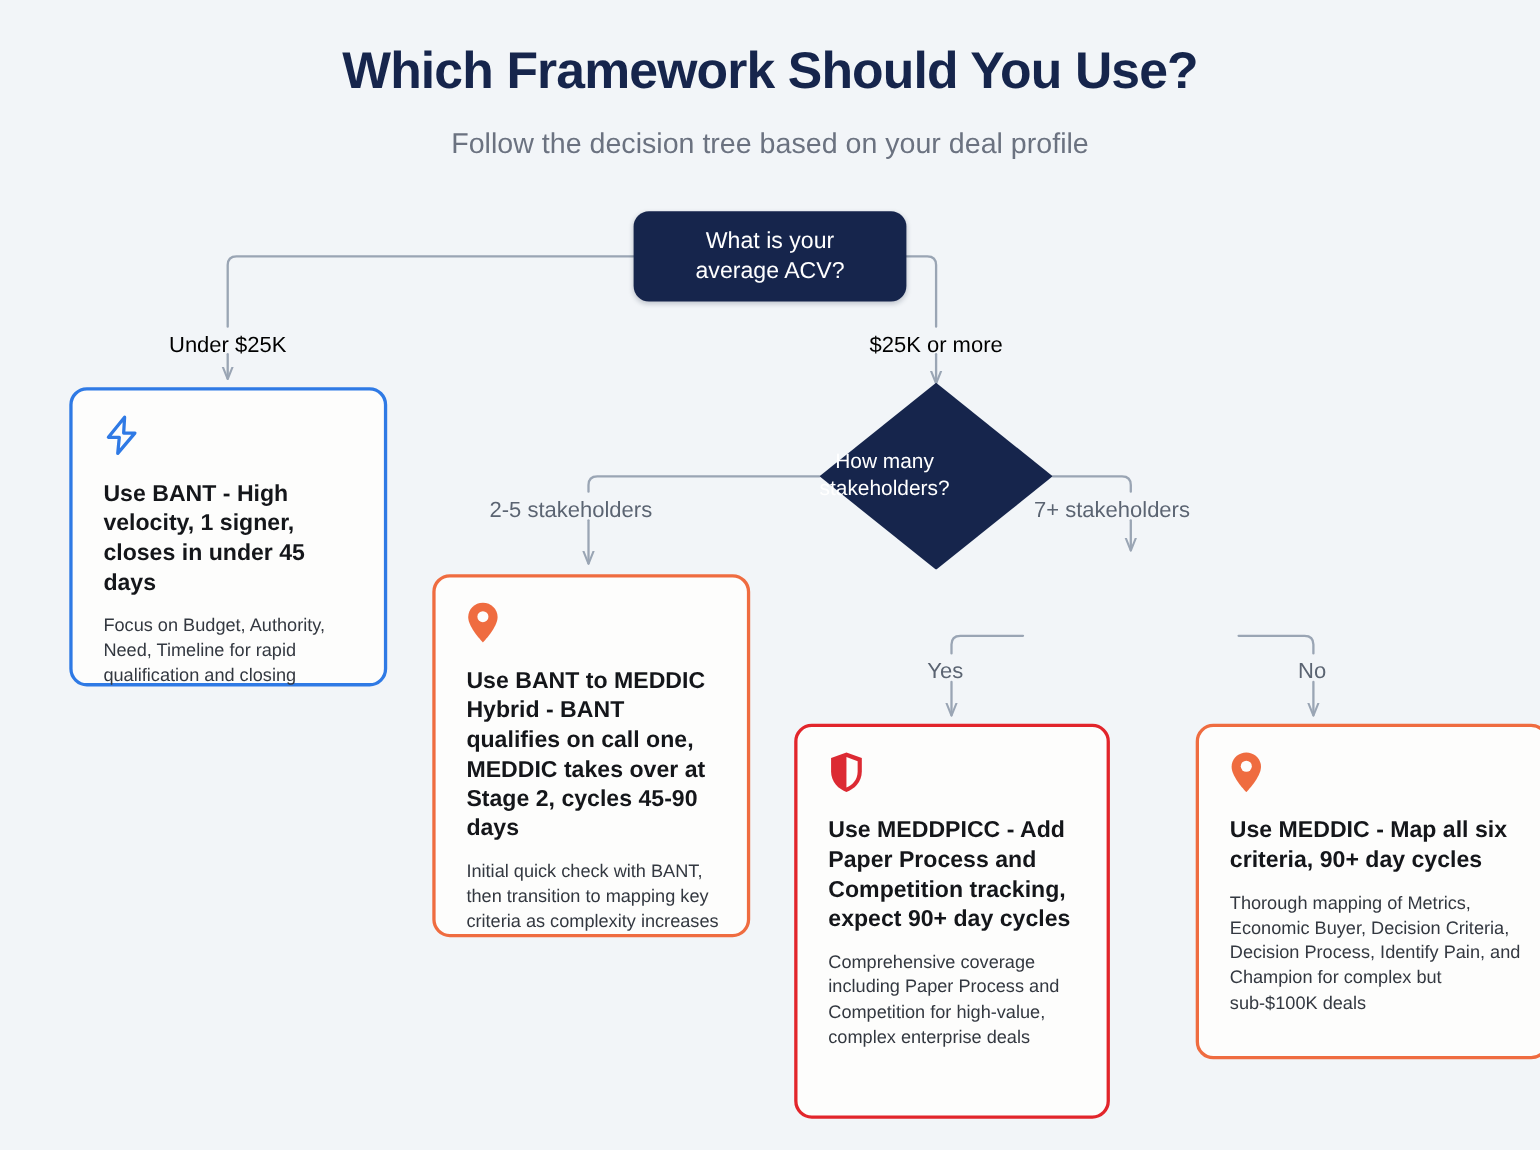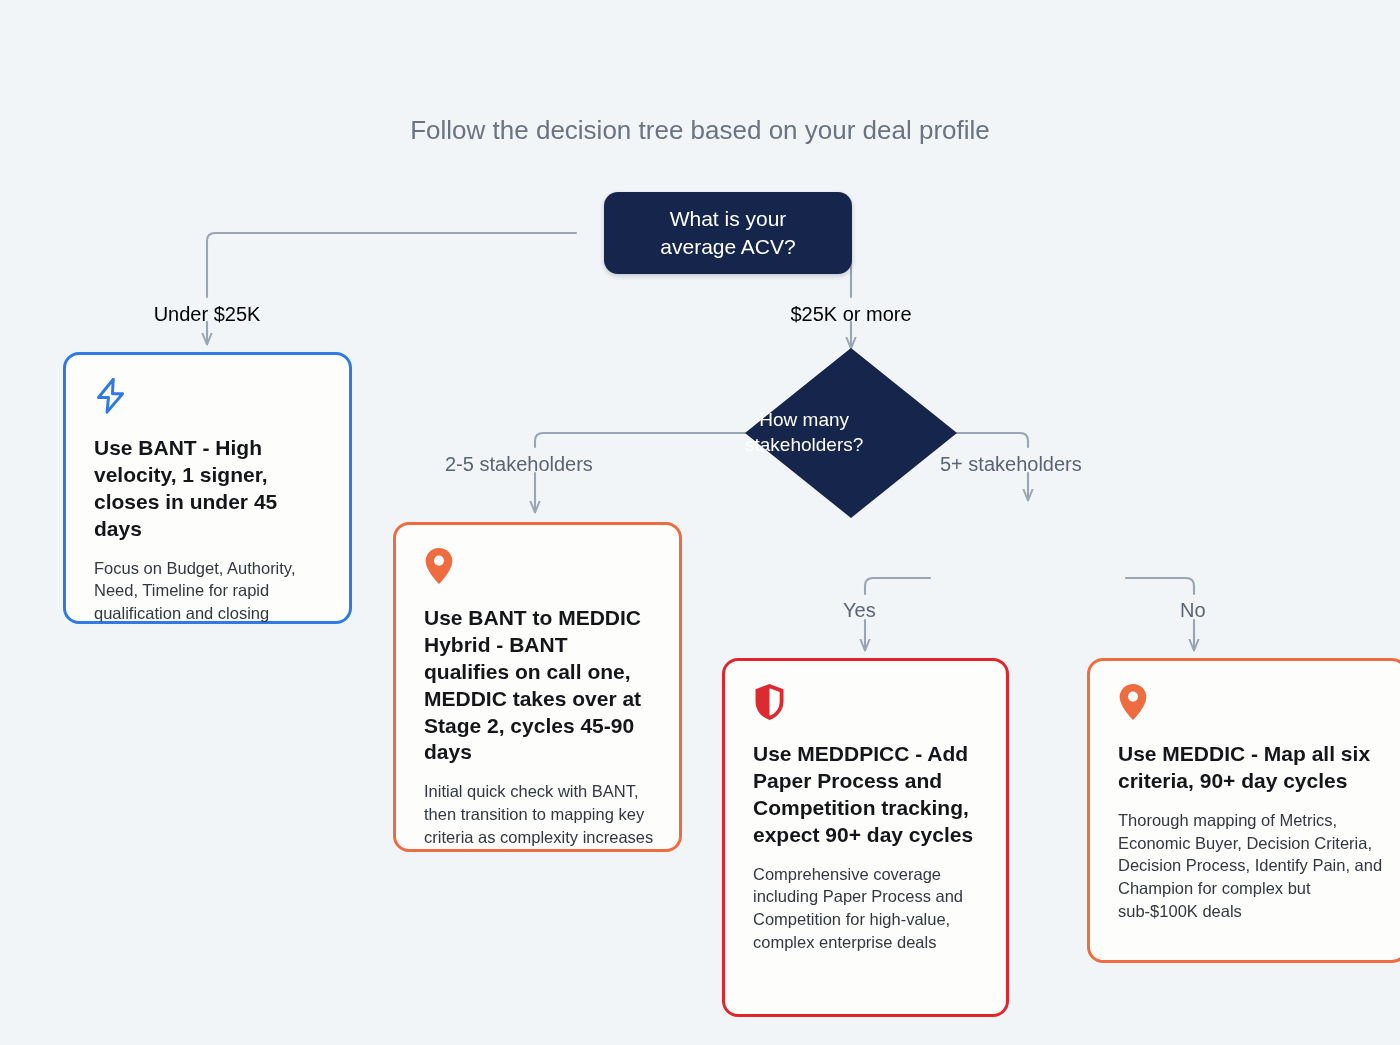--- a/index.html
+++ b/index.html
@@ -149,20 +149,21 @@
     color: #1d2430;
     line-height: 1.3;
   }
   .pro-tip b { font-weight: bold; }
 </style>
 </head>
 <body>
 
 <div id="canvas">
 
+  <div class="page-title">Which Framework Should You Use?</div>
   <div class="page-subtitle">Follow the decision tree based on your deal profile</div>
 
   <svg id="wires" viewBox="0 0 1400 1045" xmlns="http://www.w3.org/2000/svg">
     <defs>
       <marker id="arrow" viewBox="0 0 10 10" refX="8.5" refY="5" markerWidth="6" markerHeight="6" orient="auto-start-reverse">
         <path d="M 0 1.4 L 9 5 L 0 8.6" fill="none" stroke="#9aa5b4" stroke-width="1.5" stroke-linecap="round" stroke-linejoin="round"></path>
       </marker>
     </defs>
     <g fill="none" stroke="#9aa5b4" stroke-width="2.1" stroke-linecap="round" stroke-linejoin="round">
 
@@ -182,25 +183,25 @@
       <path d="M 865 620 L 865 650" marker-end="url(#arrow)"></path>
 
       <path d="M 1126 578 L 1186 578 Q 1194 578 1194 586 L 1194 594"></path>
       <path d="M 1194 620 L 1194 650" marker-end="url(#arrow)"></path>
     </g>
   </svg>
 
   <div class="edge-label blue center" style="left:207px; top:304px;">Under $25K</div>
   <div class="edge-label blue center" style="left:851px; top:304px;">$25K or more</div>
   <div class="edge-label" style="left:445px; top:454px;">2-5 stakeholders</div>
-  <div class="edge-label" style="left:940px; top:454px;">5+ stakeholders</div>
+  <div class="edge-label" style="left:940px; top:454px;">7+ stakeholders</div>
   <div class="edge-label" style="left:843px; top:600px;">Yes</div>
   <div class="edge-label" style="left:1180px; top:600px;">No</div>
 
-  <div class="root-node" style="left:604px; top:192px; width:248px; height:82px;">
+  <div class="root-node" style="left:576px; top:192px; width:248px; height:82px;">
     <div>
       <div>What is your</div>
       <div>average ACV?</div>
     </div>
   </div>
 
   <div class="diamond" style="left:745px; top:348px; width:212px; height:170px;">
     <div class="shape"></div>
     <div class="dlabel">
       <div>

